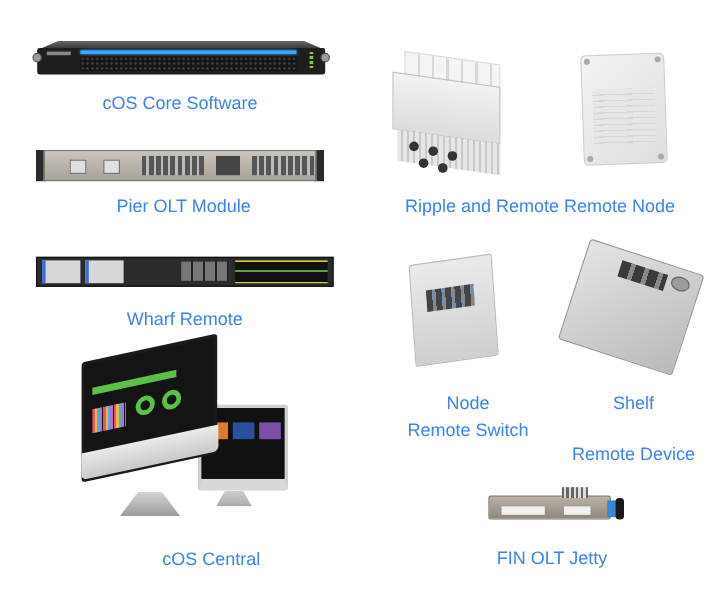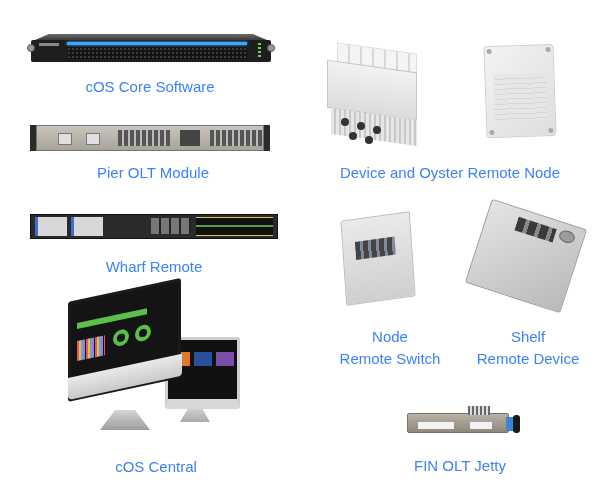--- a/index.html
+++ b/index.html
@@ -133,54 +133,54 @@
 <div class="prod mon-back-stand"></div>
 <div class="prod mon-front">
   <div class="greenbar"></div>
   <div class="bars"></div>
   <div class="ring" style="left:42px"></div>
   <div class="ring" style="left:64px"></div>
   <div class="bottombar"></div>
 </div>
 <div class="prod mon-chin"></div>
 <div class="prod mon-stand"></div>
-<div class="label" style="left:56px; top:456px; width:200px;">cOS Central</div>
+<div class="label" style="left:76px; top:456px; width:200px;">cOS Central</div>
 
 <div class="prod ripple">
   <div class="fins"></div>
   <div class="box"></div>
   <div class="base"></div>
   <div class="conn" style="left:14px; top:70px;"></div>
   <div class="conn" style="left:30px; top:74px;"></div>
   <div class="conn" style="left:46px; top:78px;"></div>
   <div class="conn" style="left:22px; top:84px;"></div>
   <div class="conn" style="left:38px; top:88px;"></div>
 </div>
 
 <div class="prod oyster">
   <div class="waves"></div>
   <div class="screw" style="left:2px; top:2px;"></div>
   <div class="screw" style="right:2px; top:2px;"></div>
   <div class="screw" style="left:2px; bottom:2px;"></div>
   <div class="screw" style="right:2px; bottom:2px;"></div>
 </div>
-<div class="label" style="left:320px; top:162px; width:260px;">Device and Oyster Remote Node</div>
+<div class="label" style="left:320px; top:162px; width:260px;">Ripple and Remote Remote Node</div>
 
 <div class="prod jetty">
   <div class="ports"></div>
 </div>
 <div class="label" style="left:330px; top:326px; width:120px;">Node</div>
 <div class="label" style="left:330px; top:348px; width:120px;">Remote Switch</div>
 
 <div class="prod pebble">
   <div class="ports"></div>
   <div class="cap"></div>
 </div>
 <div class="label" style="left:466px; top:326px; width:124px;">Shelf</div>
-<div class="label" style="left:466px; top:348px; width:124px;">Remote Device</div>
+<div class="label" style="left:466px; top:368px; width:124px;">Remote Device</div>
 
 <div class="prod fin">
   <div class="cage"></div>
   <div class="lbl" style="left:10px; width:36px;"></div>
   <div class="lbl" style="left:62px; width:22px;"></div>
   <div class="latch"></div>
   <div class="grip"></div>
 </div>
 <div class="label" style="left:380px; top:455px; width:160px;">FIN OLT Jetty</div>
 

